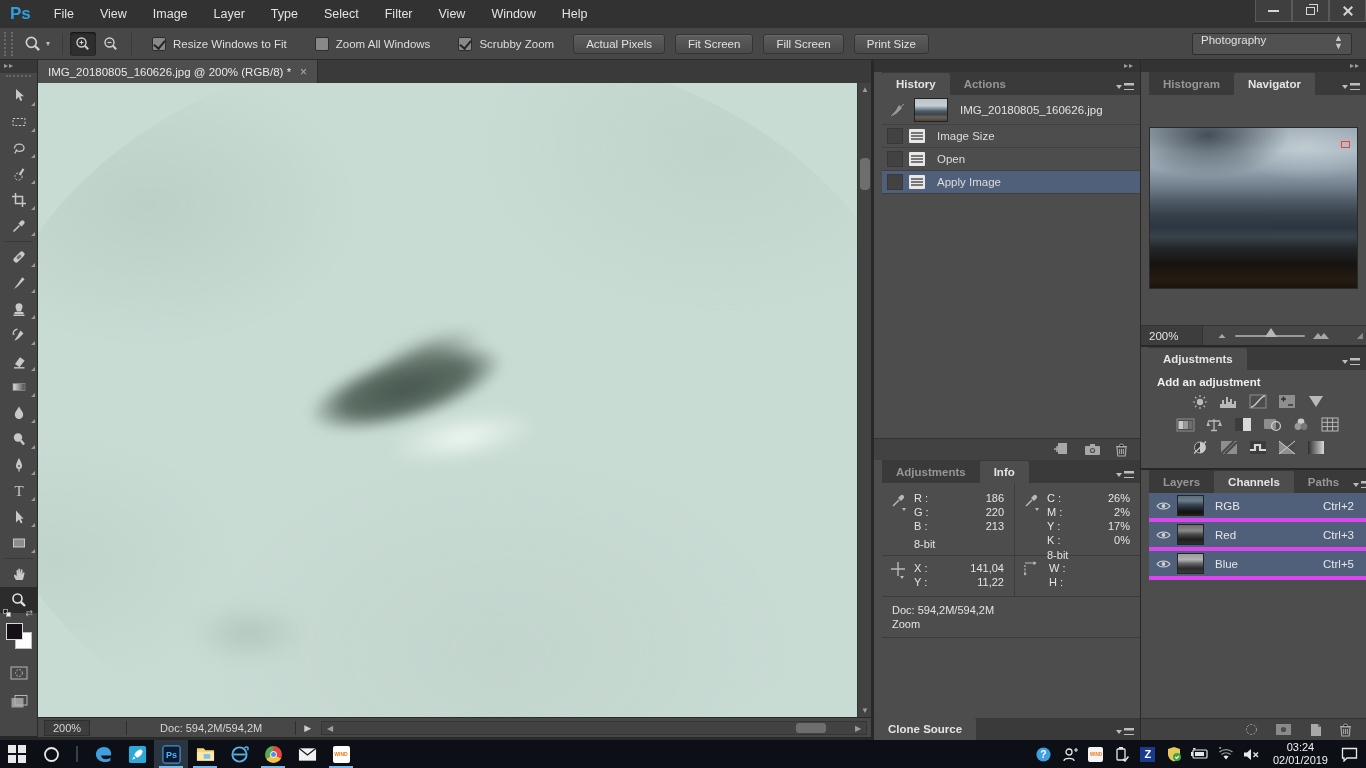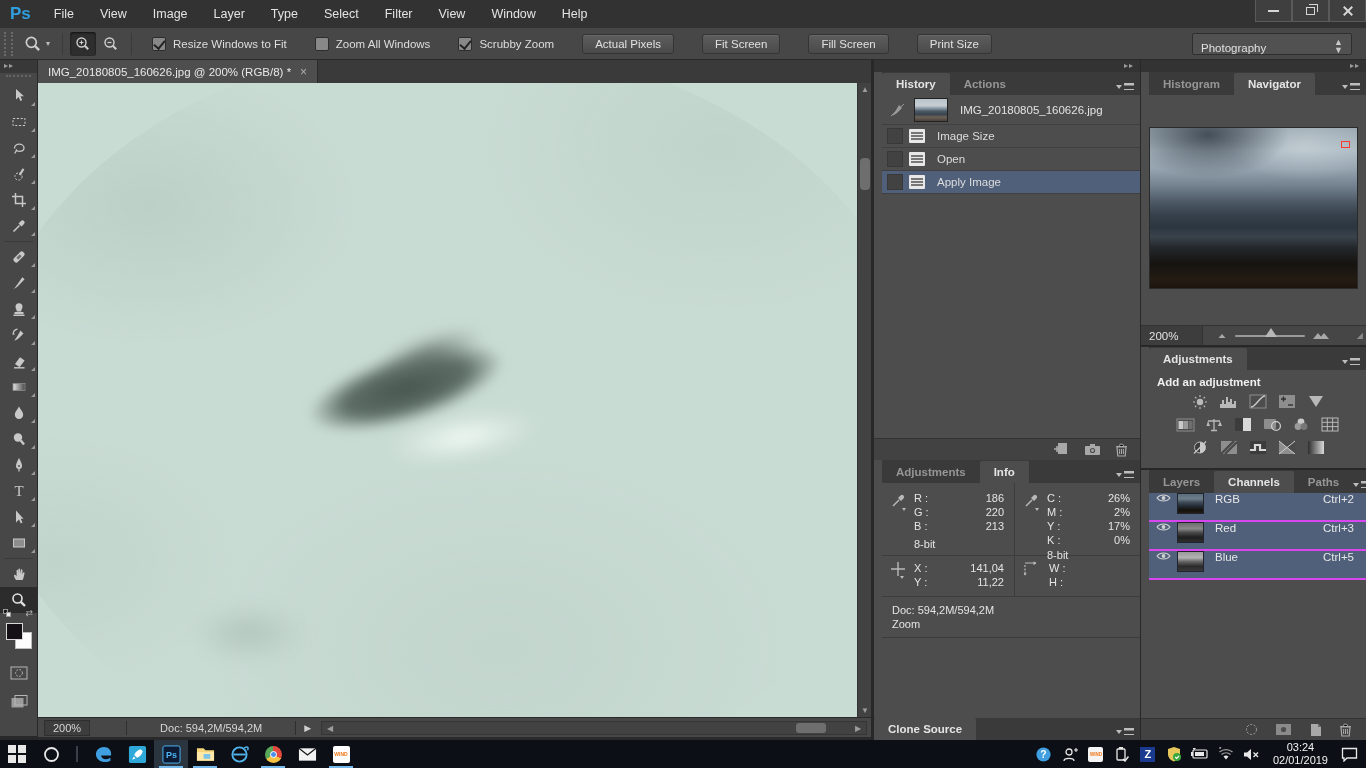--- a/index.html
+++ b/index.html
@@ -28,23 +28,23 @@
   .opt-sep { width:1px; height:22px; background:#3a3a3a; margin:0 6px; }
   .tool-badge { display:flex; align-items:center; gap:3px; padding:0 6px; }
   .zoom-btn { width:26px; height:24px; border-radius:3px; display:flex; align-items:center; justify-content:center; margin:0 1px; }
   .zoom-btn.pressed { background:#2e2e2e; box-shadow:inset 0 1px 2px #111; }
   .checkbox-row { display:flex; align-items:center; gap:7px; margin:0 14px; }
   .checkbox { width:14px; height:14px; background:#888; border:1px solid #2d2d2d; border-radius:2px; position:relative; }
   .checkbox.checked:after { content:""; position:absolute; left:3px; top:0px; width:5px; height:9px;
     border-right:2.2px solid #222; border-bottom:2.2px solid #222; transform:rotate(40deg); }
   .check-label { color:#dedede; font-size:11.5px; }
   .opt-button { background:linear-gradient(#5d5d5d,#4a4a4a); border:1px solid #343434; border-radius:3px;
-    color:#e0e0e0; font-size:11.5px; padding:3px 12px; margin:0 14px; box-shadow:0 1px 0 rgba(255,255,255,.07) inset; }
+    color:#e0e0e0; font-size:11.5px; padding:3px 12px; margin:0 5px; box-shadow:0 1px 0 rgba(255,255,255,.07) inset; }
   #workspace-select { margin-left:auto; margin-right:14px; width:160px; height:22px; background:#515151;
-    border:1px solid #2e2e2e; border-radius:2px; color:#e0e0e0; font-size:11.5px; display:flex; align-items:flex-end; padding:0 8px; }
+    border:1px solid #2e2e2e; border-radius:2px; color:#e0e0e0; font-size:11.5px; display:flex; align-items:flex-start; padding:0 8px; }
   #workspace-select .updown { margin-left:auto; color:#c9c9c9; font-size:9px; line-height:8px; text-align:center; }
 
   
   #toolbar { left:0; top:60px; width:38px; height:676px; background:#474747; border-right:1px solid #2a2a2a; }
   #toolbar-header { height:13px; background:#383838; color:#9f9f9f; font-size:8px; padding-left:4px; line-height:12px; letter-spacing:1px;}
   #toolbar-grip { height:6px; margin:2px 6px; border-top:2px dotted #666; }
   .tool { width:38px; height:26px; display:flex; align-items:center; justify-content:center; position:relative; }
   .tool.active { background:#2c2c2c; }
   .tool.flyout:after { content:""; position:absolute; right:3px; bottom:3px; border-left:4px solid transparent; border-bottom:4px solid #9a9a9a; }
   .tool-sep { height:1px; background:#3a3a3a; margin:2px 4px; }
@@ -123,21 +123,21 @@
   .nav-tri { border-left:5px solid transparent; border-right:5px solid transparent; border-bottom:6px solid #a8a8a8; }
   #nav-slider-track { width:70px; height:2px; background:#9a9a9a; border-radius:1px; margin:0 8px; position:relative; }
   #nav-slider-thumb { position:absolute; left:30px; top:-7px; border-left:6px solid transparent; border-right:6px solid transparent; border-bottom:9px solid #b8b8b8; }
 
   
   #adj-heading { color:#efefef; font-size:11.5px; font-weight:bold; padding:6px 0 2px 8px; }
   .adj-row { display:flex; justify-content:center; gap:7px; padding:3px 0; }
   .adj-icon { width:22px; height:17px; display:flex; align-items:center; justify-content:center; }
 
   
-  .chan-row { display:flex; height:29px; background:#50607b; border-bottom:2px solid #d946ef; }
+  .chan-row { display:flex; align-items:center; height:29px; background:#50607b; border-bottom:4px solid #d946ef; }
   .chan-thumb { width:27px; height:21px; border:1px solid #20242c; margin-right:11px; }
   .t-rgb { background:linear-gradient(180deg,#5b6d7c 0%,#6d7e8a 25%,#3c4855 45%,#222a33 65%,#14110d 85%,#261d12 100%); }
   .t-red { background:linear-gradient(180deg,#6d6d6d 0%,#8a8a8a 30%,#4a4a4a 50%,#1f1f1f 75%,#2e2e2e 100%); }
   .t-green { background:linear-gradient(180deg,#7d7d7d 0%,#9a9a9a 30%,#555 50%,#242424 75%,#333 100%); }
   .t-blue { background:linear-gradient(180deg,#9a9a9a 0%,#b3b3b3 30%,#666 50%,#2b2b2b 75%,#3a3a3a 100%); }
   .chan-name { color:#e6e6e6; font-size:11.5px; }
   .chan-key { margin-left:auto; margin-right:12px; color:#e6e6e6; font-size:11.5px; }
   .eye-well { width:28px; display:flex; justify-content:center; }
   #chan-bottombar { position:absolute; left:0; right:0; bottom:0; height:22px; background:#424242; border-top:1px solid #333;
     display:flex; align-items:center; justify-content:flex-end; gap:16px; padding-right:14px; }

